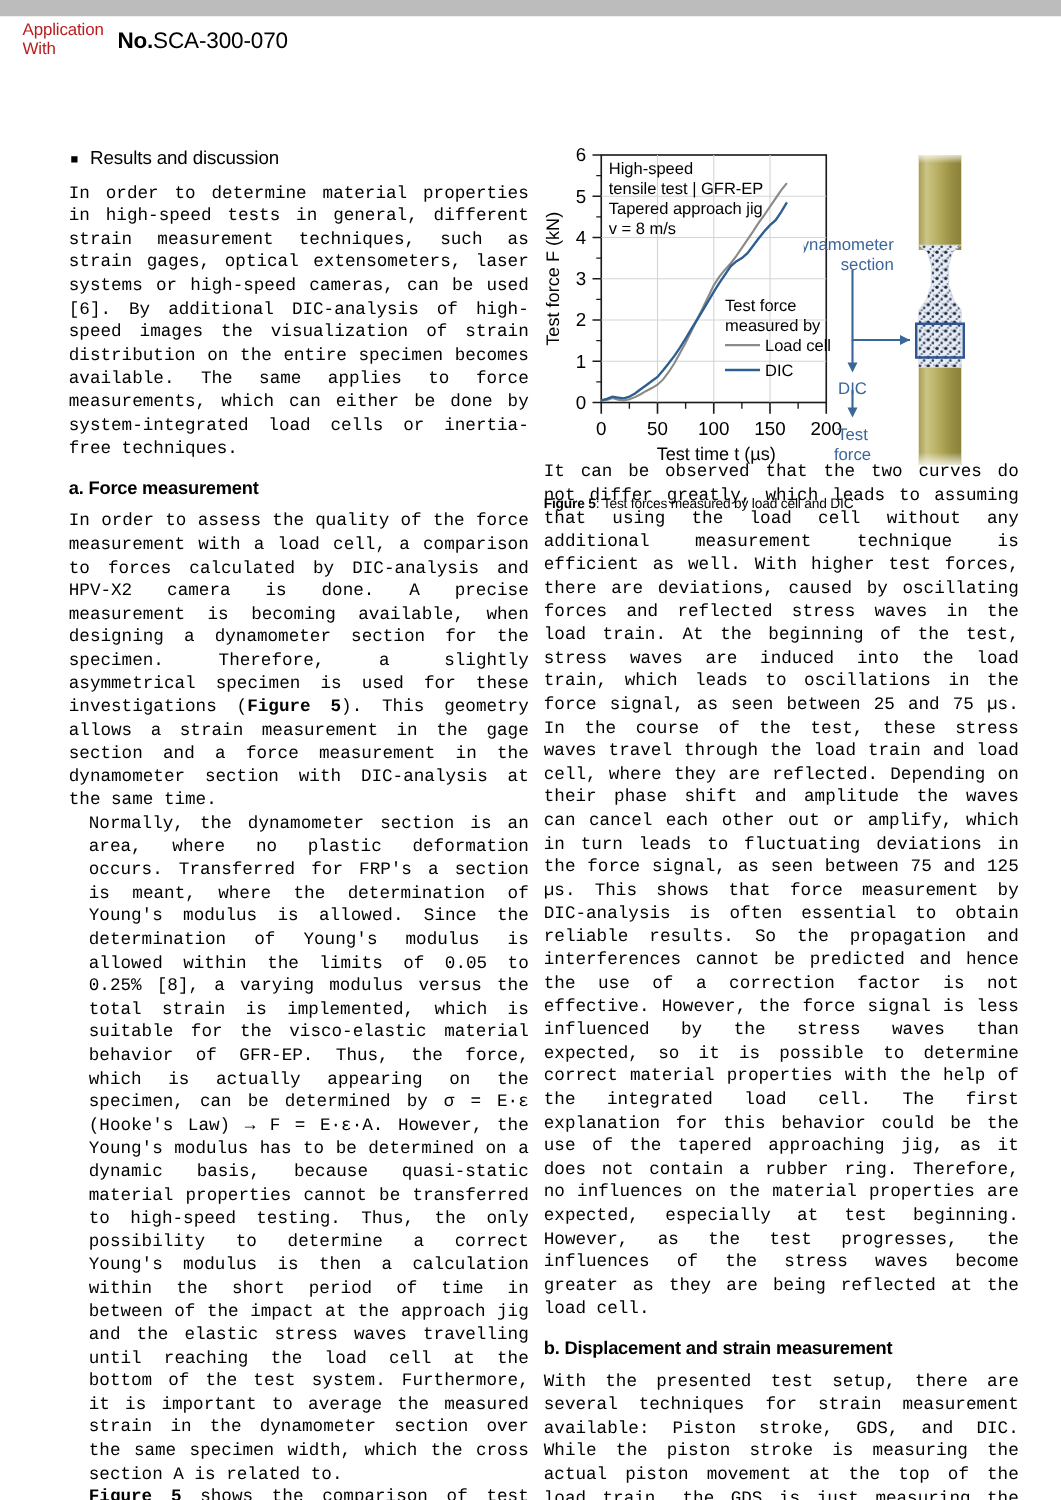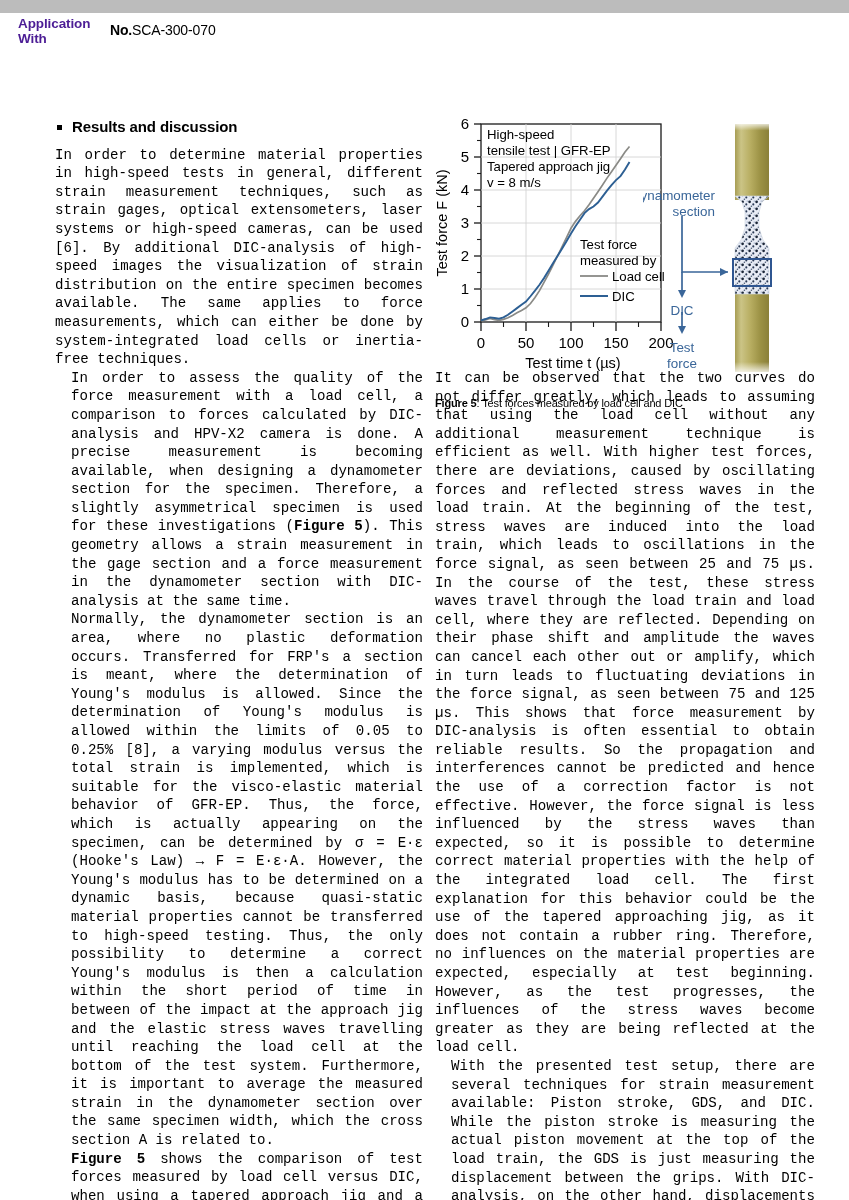--- a/index.html
+++ b/index.html
@@ -30,29 +30,29 @@
     position: absolute;
     left: 18px; top: 17px;
     width: 500px;
     height: 40px;
   }
   #brand {
     position: absolute;
     left: 0; top: 0;
     width: 85px;
     font-size: 13.5px;
-    font-weight: bold;
-    color: #4c1d95;
+    font-weight: normal;
+    color: #b91c1c;
     line-height: 14.5px;
     letter-spacing: -0.1px;
   }
   #docno {
     position: absolute;
-    left: 92px; top: 5px;
-    font-size: 14px;
+    left: 76px; top: 5px;
+    font-size: 18px;
     white-space: nowrap;
   }
   #docno .lbl {
     font-weight: bold;
     letter-spacing: -0.2px;
   }
   #docno .val {
     font-weight: normal;
     letter-spacing: -0.1px;
   }
@@ -65,21 +65,21 @@
     font-size: 14.1px;
     line-height: 18.6px;
     text-align: justify;
     text-justify: inter-word;
   }
   #col-left  { left: 55px; }
   #col-right { left: 435px; top: 369px; width: 380px; }
 
   .h-bullet {
     font-size: 15px;
-    font-weight: bold;
+    font-weight: normal;
     margin: 0 0 9px 0;
     padding-left: 17px;
     position: relative;
     text-align: left;
     letter-spacing: -0.1px;
   }
   .h-bullet::before {
     content: "";
     position: absolute;
     left: 2px; top: 7px;
@@ -309,23 +309,25 @@
 </div>
 
 <div class="fig-caption">
   <span class="b">Figure 5</span><span>: Test forces measured by load cell and DIC</span>
 </div>
 
 <div class="col" id="col-left">
   <div class="h-bullet">Results and discussion</div>
   <p class="para">In order to determine material properties in high-speed tests in general, different strain measurement techniques, such as strain gages, optical extensometers, laser systems or high-speed cameras, can be used [6]. By additional DIC-analysis of high-speed images the visualization of strain distribution on the entire specimen becomes available. The same applies to force measurements, which can either be done by system-integrated load cells or inertia-free techniques.</p>
 
+  <div class="h-sub">a. Force measurement</div>
   <p class="para"><span>In order to assess the quality of the force measurement with a load cell, a comparison to forces calculated by DIC-analysis and HPV-X2 camera is done. A precise measurement is becoming available, when designing a dynamometer section for the specimen. Therefore, a slightly asymmetrical specimen is used for these investigations (</span><span class="b">Figure 5</span><span>). This geometry allows a strain measurement in the gage section and a force measurement in the dynamometer section with DIC-analysis at the same time.</span></p>
 
   <p class="para">Normally, the dynamometer section is an area, where no plastic deformation occurs. Transferred for FRP's a section is meant, where the determination of Young's modulus is allowed. Since the determination of Young's modulus is allowed within the limits of 0.05 to 0.25% [8], a varying modulus versus the total strain is implemented, which is suitable for the visco-elastic material behavior of GFR-EP. Thus, the force, which is actually appearing on the specimen, can be determined by σ = E·ε (Hooke's Law) → F = E·ε·A. However, the Young's modulus has to be determined on a dynamic basis, because quasi-static material properties cannot be transferred to high-speed testing. Thus, the only possibility to determine a correct Young's modulus is then a calculation within the short period of time in between of the impact at the approach jig and the elastic stress waves travelling until reaching the load cell at the bottom of the test system. Furthermore, it is important to average the measured strain in the dynamometer section over the same specimen width, which the cross section A is related to.</p>
 
   <p class="para"><span class="b">Figure 5</span><span> shows the comparison of test forces measured by load cell versus DIC, when using a tapered approach jig and a test speed of 8 m/s. The varying modulus mentioned above is related to the course of the mean strain (blue box) of 0 to 0.8% throughout the entire test.</span></p>
 </div>
 
 <div class="col" id="col-right">
   <p class="para">It can be observed that the two curves do not differ greatly, which leads to assuming that using the load cell without any additional measurement technique is efficient as well. With higher test forces, there are deviations, caused by oscillating forces and reflected stress waves in the load train. At the beginning of the test, stress waves are induced into the load train, which leads to oscillations in the force signal, as seen between 25 and 75 µs. In the course of the test, these stress waves travel through the load train and load cell, where they are reflected. Depending on their phase shift and amplitude the waves can cancel each other out or amplify, which in turn leads to fluctuating deviations in the force signal, as seen between 75 and 125 µs. This shows that force measurement by DIC-analysis is often essential to obtain reliable results. So the propagation and interferences cannot be predicted and hence the use of a correction factor is not effective. However, the force signal is less influenced by the stress waves than expected, so it is possible to determine correct material properties with the help of the integrated load cell. The first explanation for this behavior could be the use of the tapered approaching jig, as it does not contain a rubber ring. Therefore, no influences on the material properties are expected, especially at test beginning. However, as the test progresses, the influences of the stress waves become greater as they are being reflected at the load cell.</p>
+  <div class="h-sub">b. Displacement and strain measurement</div>
   <p class="para">With the presented test setup, there are several techniques for strain measurement available: Piston stroke, GDS, and DIC. While the piston stroke is measuring the actual piston movement at the top of the load train, the GDS is just measuring the displacement between the grips. With DIC-analysis, on the other hand, displacements and strains can be recorded directly at the specimen.</p>
 </div>
 
 </body></html>

